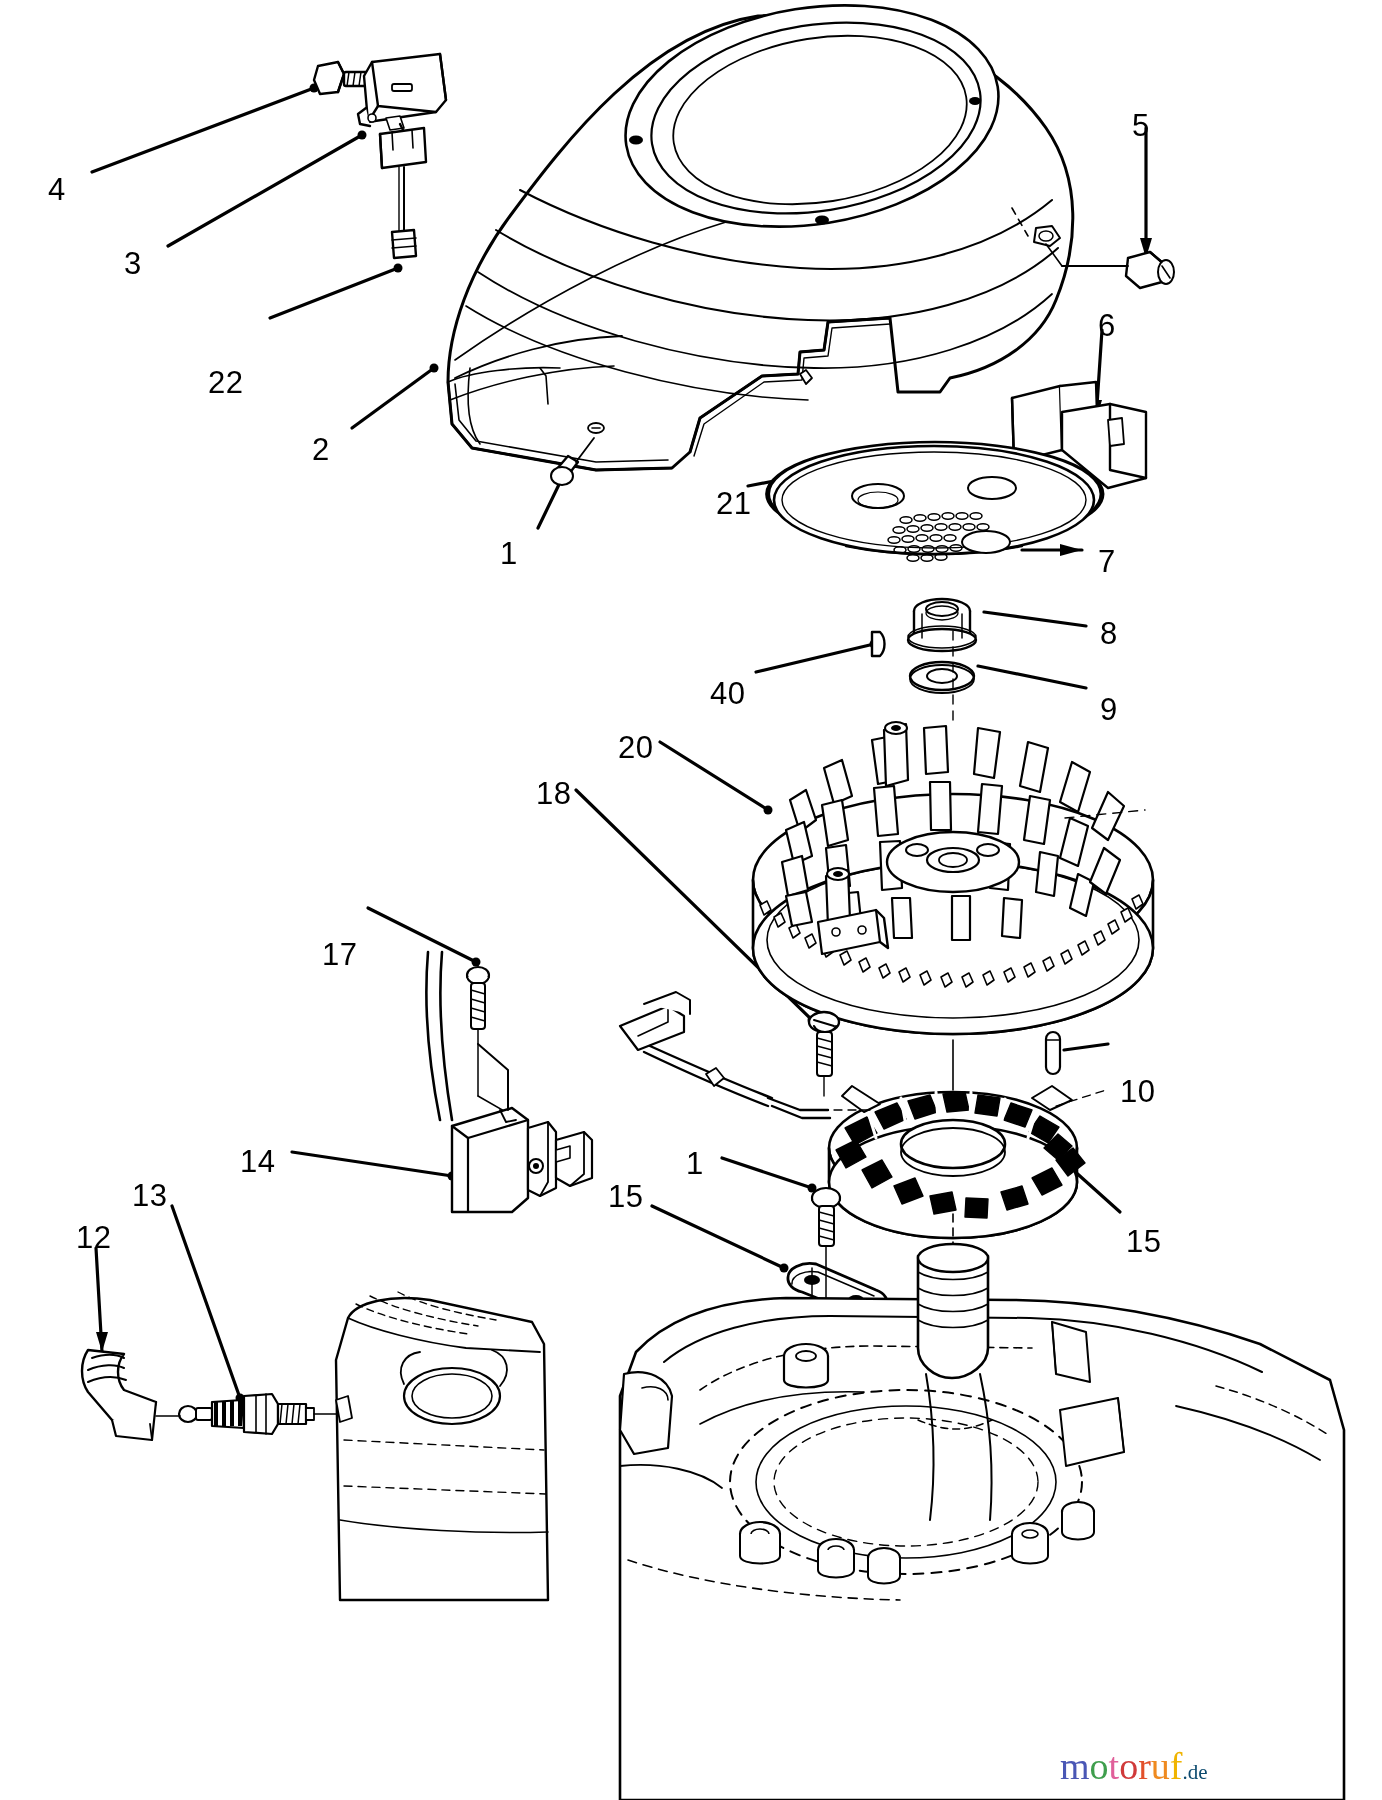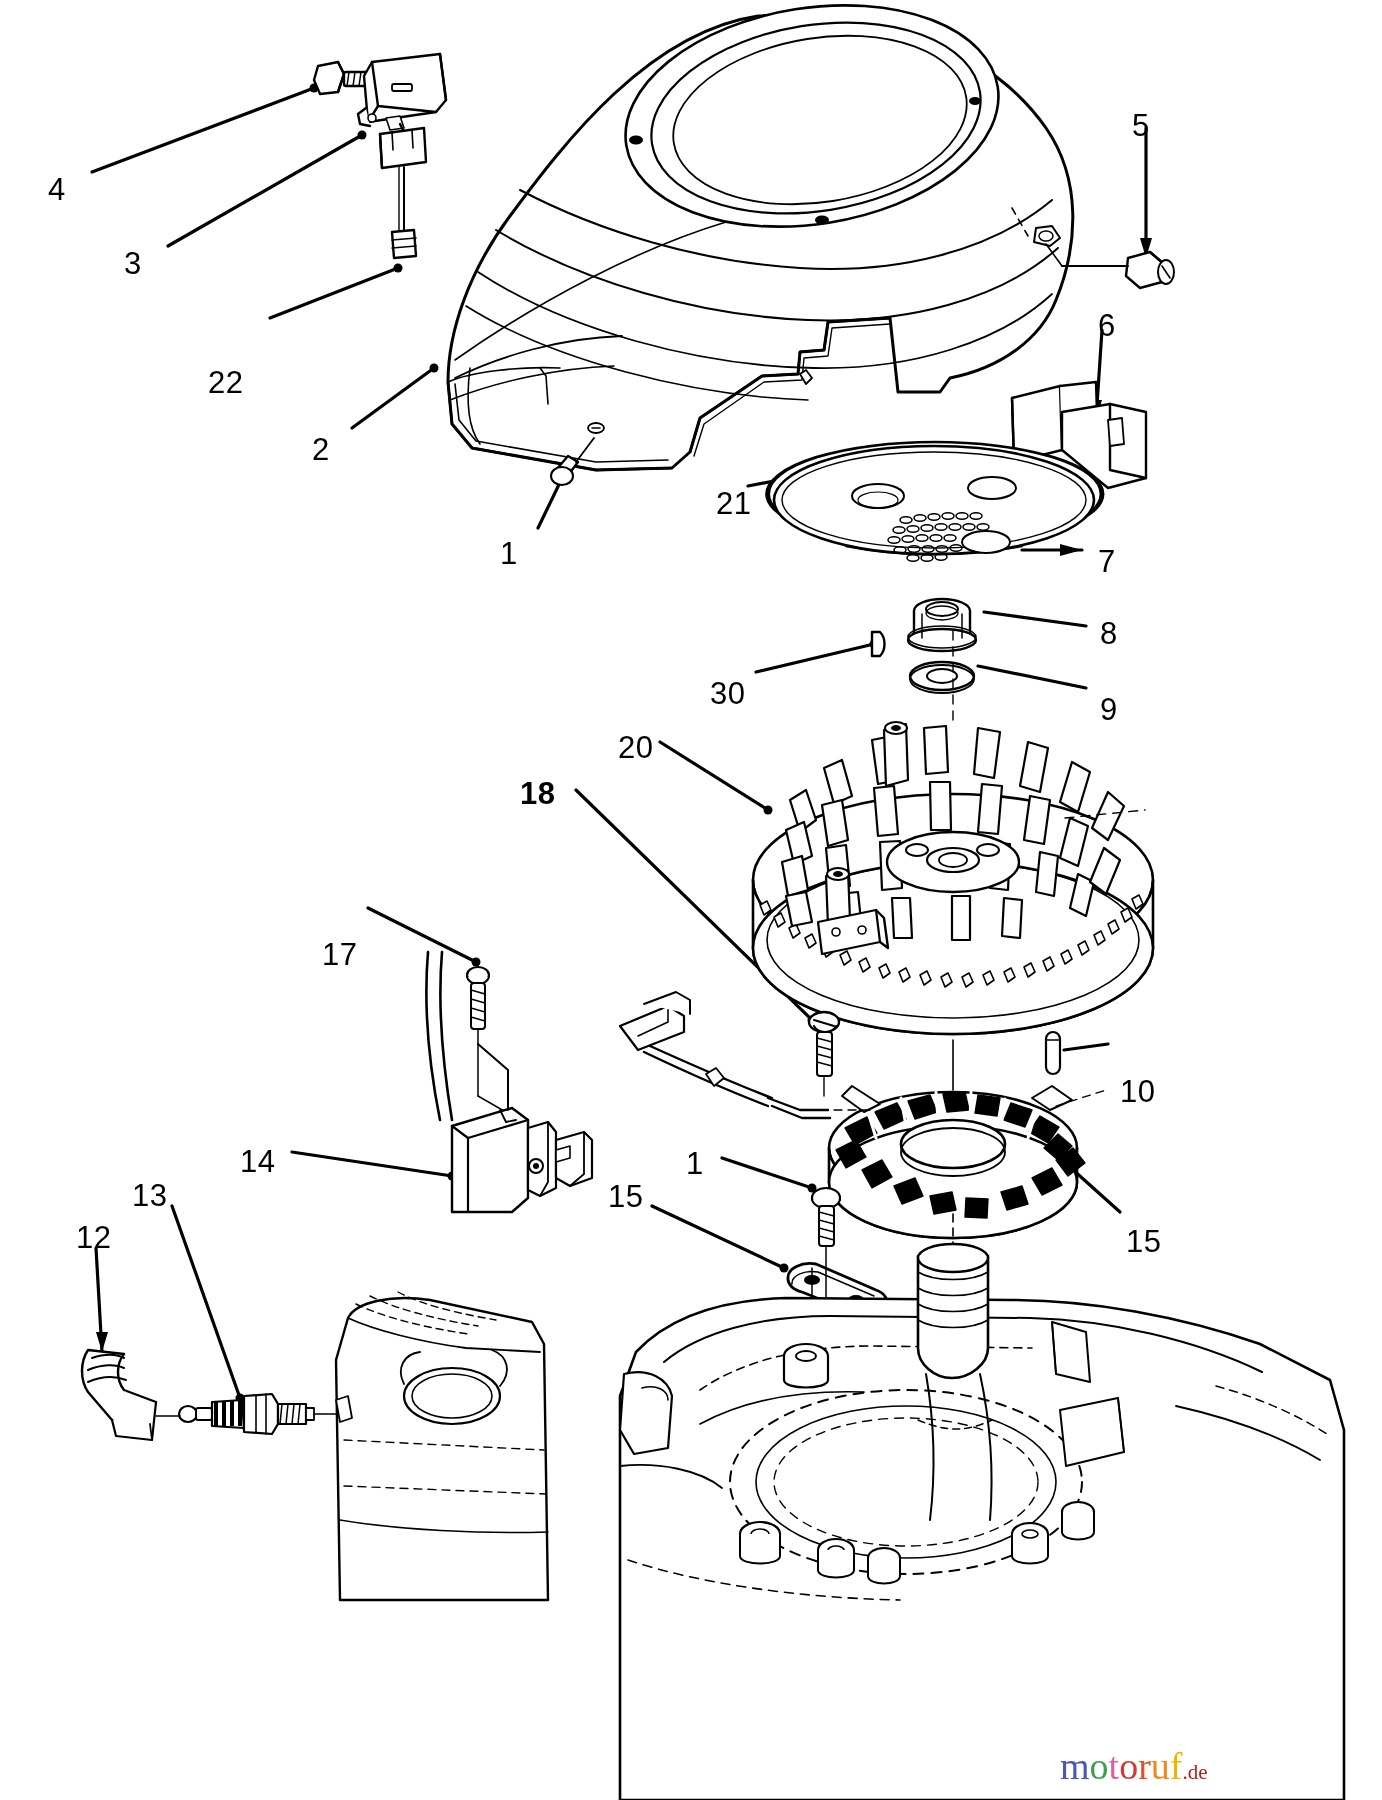--- a/index.html
+++ b/index.html
@@ -3,21 +3,21 @@
 <meta charset="utf-8">
 <title>Engine Parts Diagram</title>
 <style>
   html,body{margin:0;padding:0;background:#ffffff;}
   body{font-family:"Liberation Sans",sans-serif;}
   #page{position:relative;width:1382px;height:1800px;background:#fff;overflow:hidden;}
   svg#art{position:absolute;left:0;top:0;width:1382px;height:1800px;}
   .callout{position:absolute;font-family:"Liberation Sans",sans-serif;font-size:31px;font-weight:400;color:#000;letter-spacing:0.5px;line-height:1;white-space:nowrap;}
   #wm{position:absolute;left:1060px;top:1744px;font-family:"Liberation Serif",serif;font-size:38px;letter-spacing:0px;white-space:nowrap;}
   #wm .l{display:inline-block;}
-  #wm .suffix{font-size:21px;color:#b91c1c;text-align:center;}
+  #wm .suffix{font-size:21px;color:#0c4a6e;text-align:center;}
 </style>
 </head>
 <body>
 
 <div id="page">
 
 <svg id="art" viewBox="0 0 1382 1800" fill="none" stroke="#000" stroke-width="2.4" stroke-linecap="round" stroke-linejoin="round">
 
   <g stroke-width="3.2">
     <line x1="92" y1="172" x2="314" y2="88"></line>
@@ -582,23 +582,23 @@
 <div class="callout" style="left:124px;top:248px;">3</div>
 <div class="callout" style="left:208px;top:322px;margin-top:45px;">22</div>
 <div class="callout" style="left:312px;top:434px;">2</div>
 <div class="callout" style="left:500px;top:538px;">1</div>
 <div class="callout" style="left:1132px;top:110px;">5</div>
 <div class="callout" style="left:1098px;top:310px;">6</div>
 <div class="callout" style="left:706px;top:488px;margin-left:10px;">21</div>
 <div class="callout" style="left:1098px;top:546px;">7</div>
 <div class="callout" style="left:1100px;top:618px;">8</div>
 <div class="callout" style="left:1100px;top:694px;">9</div>
-<div class="callout" style="left:710px;top:678px;">30</div>
+<div class="callout" style="left:710px;top:678px;">40</div>
 <div class="callout" style="left:618px;top:732px;">20</div>
-<div class="callout" style="left:520px;top:778px;font-weight:bold;">18</div>
+<div class="callout" style="left:536px;top:778px;">18</div>
 <div class="callout" style="left:1120px;top:1032px;margin-top:44px;">10</div>
 <div class="callout" style="left:1126px;top:1226px;">15</div>
 <div class="callout" style="left:322px;top:932px;margin-top:7px;">17</div>
 <div class="callout" style="left:240px;top:1146px;">14</div>
 <div class="callout" style="left:76px;top:1222px;">12</div>
 <div class="callout" style="left:132px;top:1180px;">13</div>
 <div class="callout" style="left:686px;top:1148px;">1</div>
 <div class="callout" style="left:608px;top:1165px;margin-top:16px;">15</div>
 
 <div id="wm">

